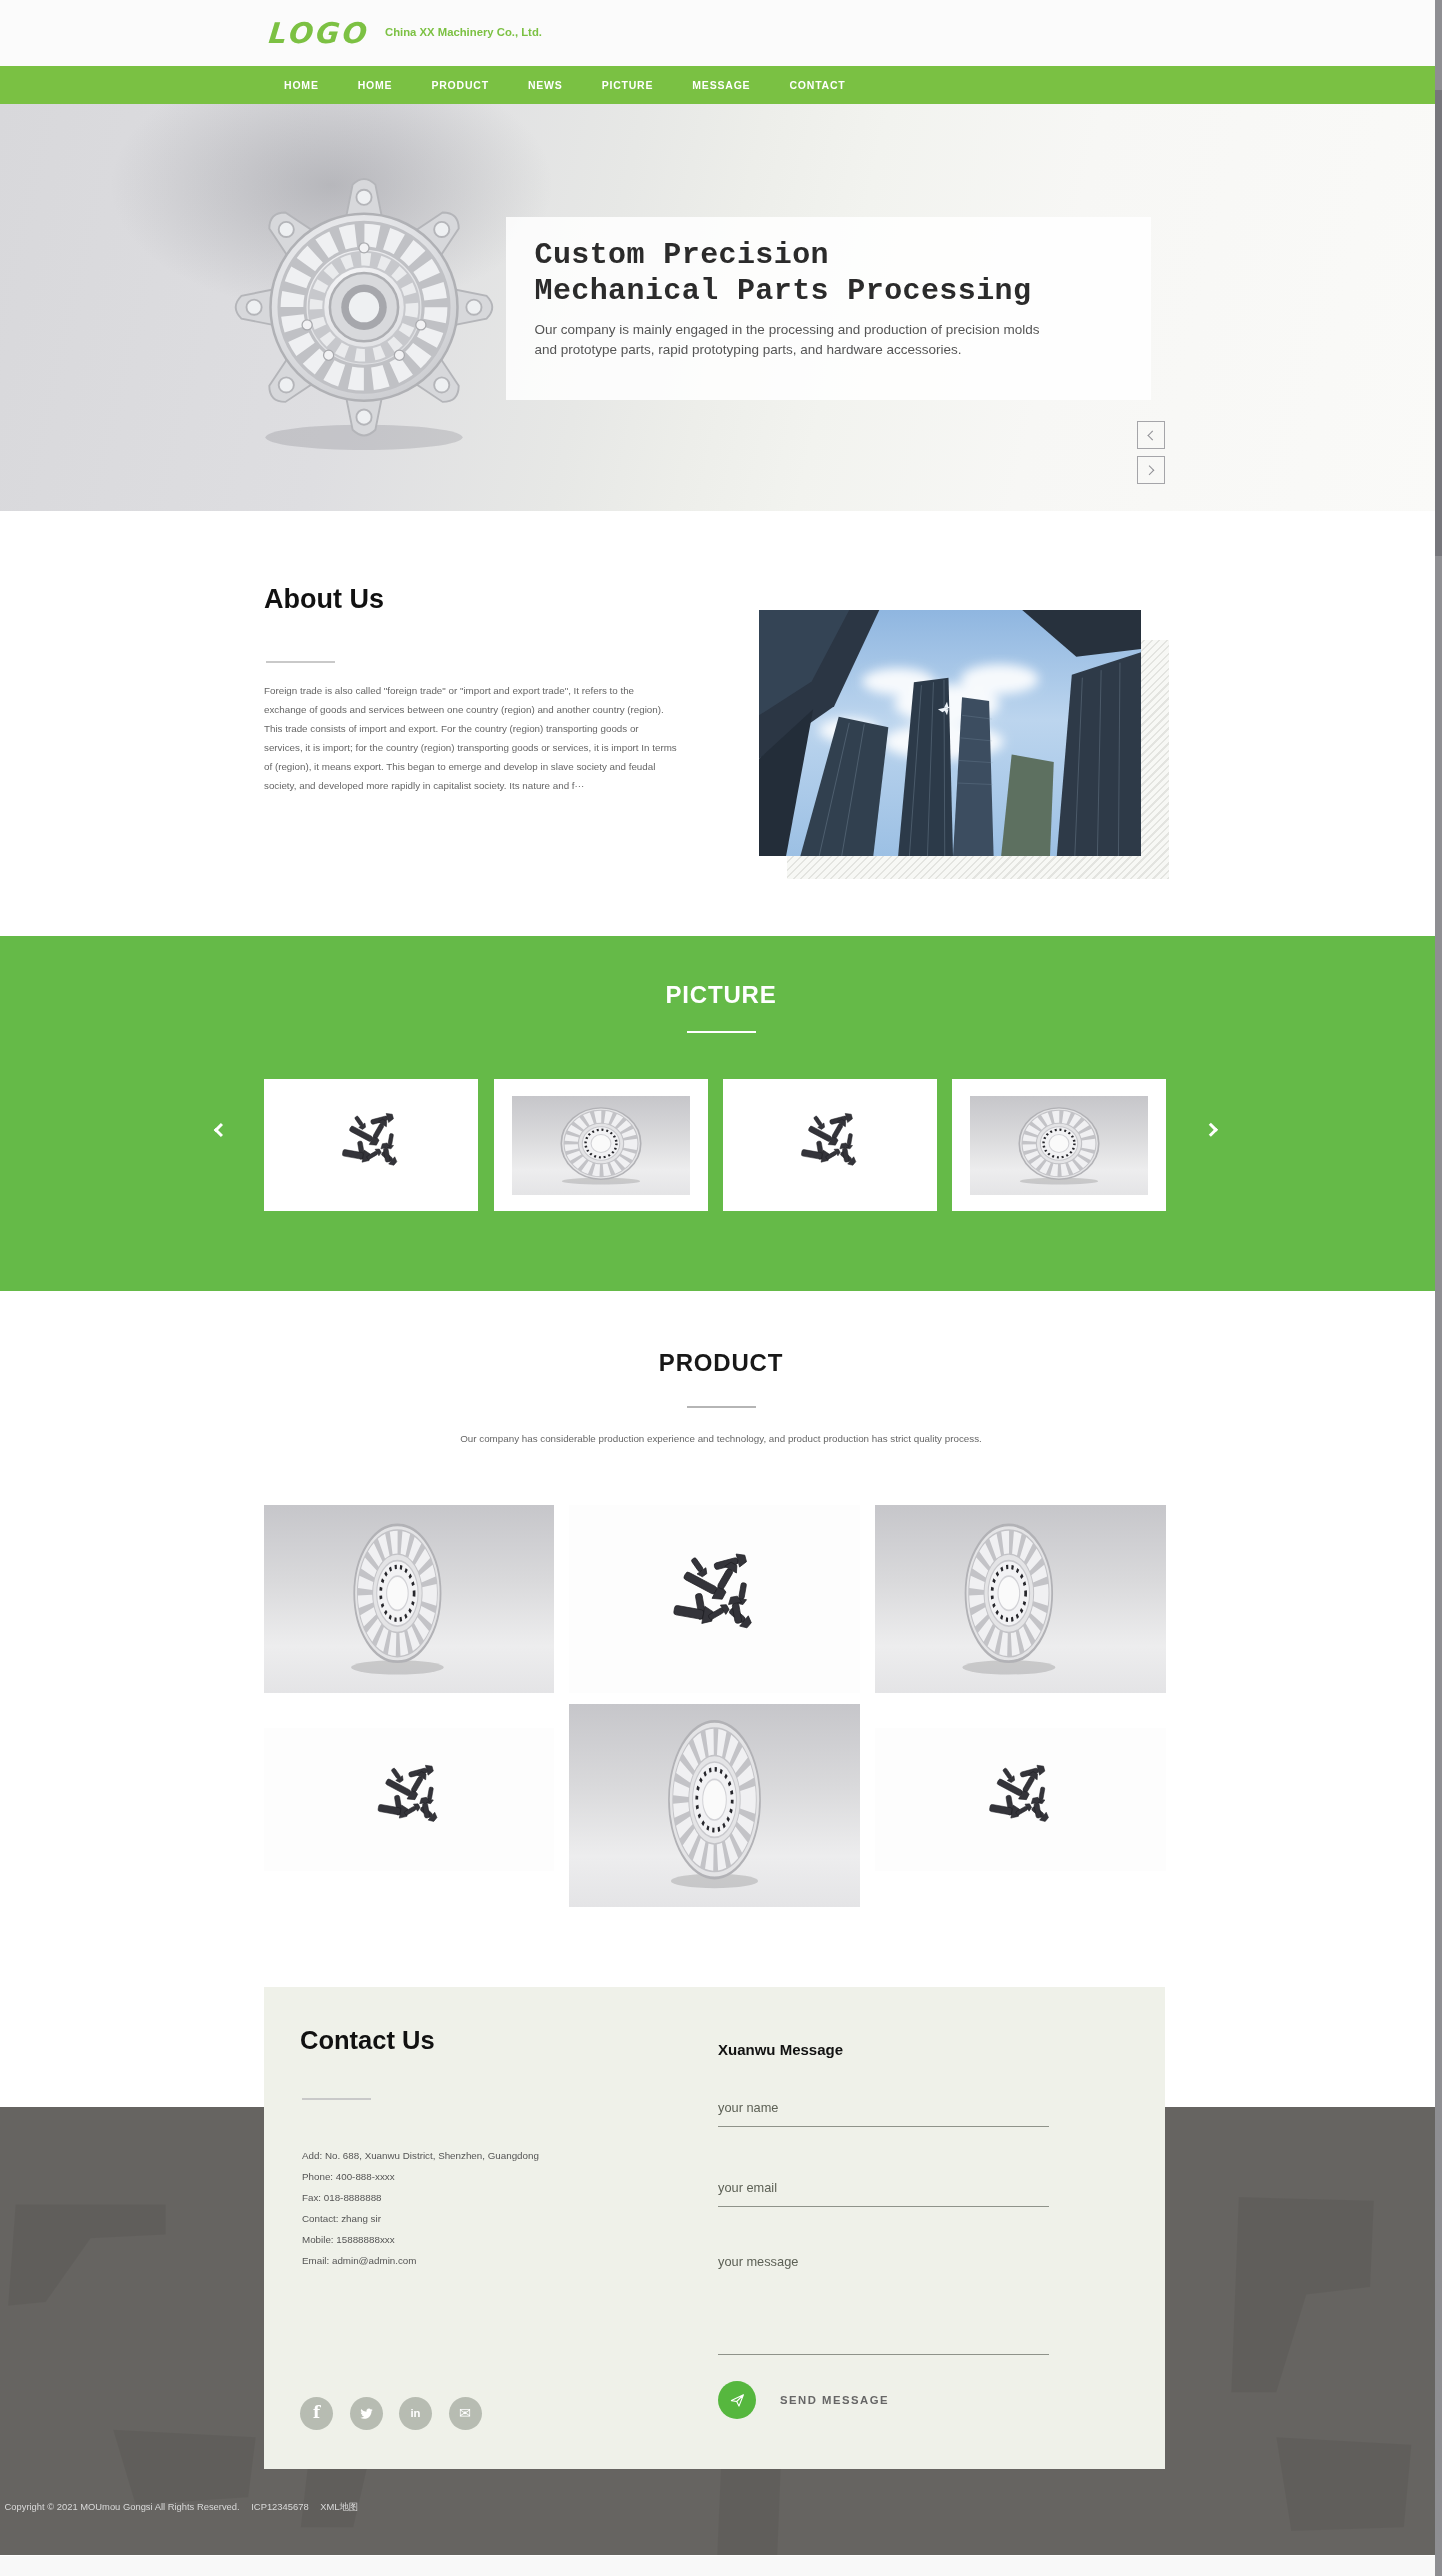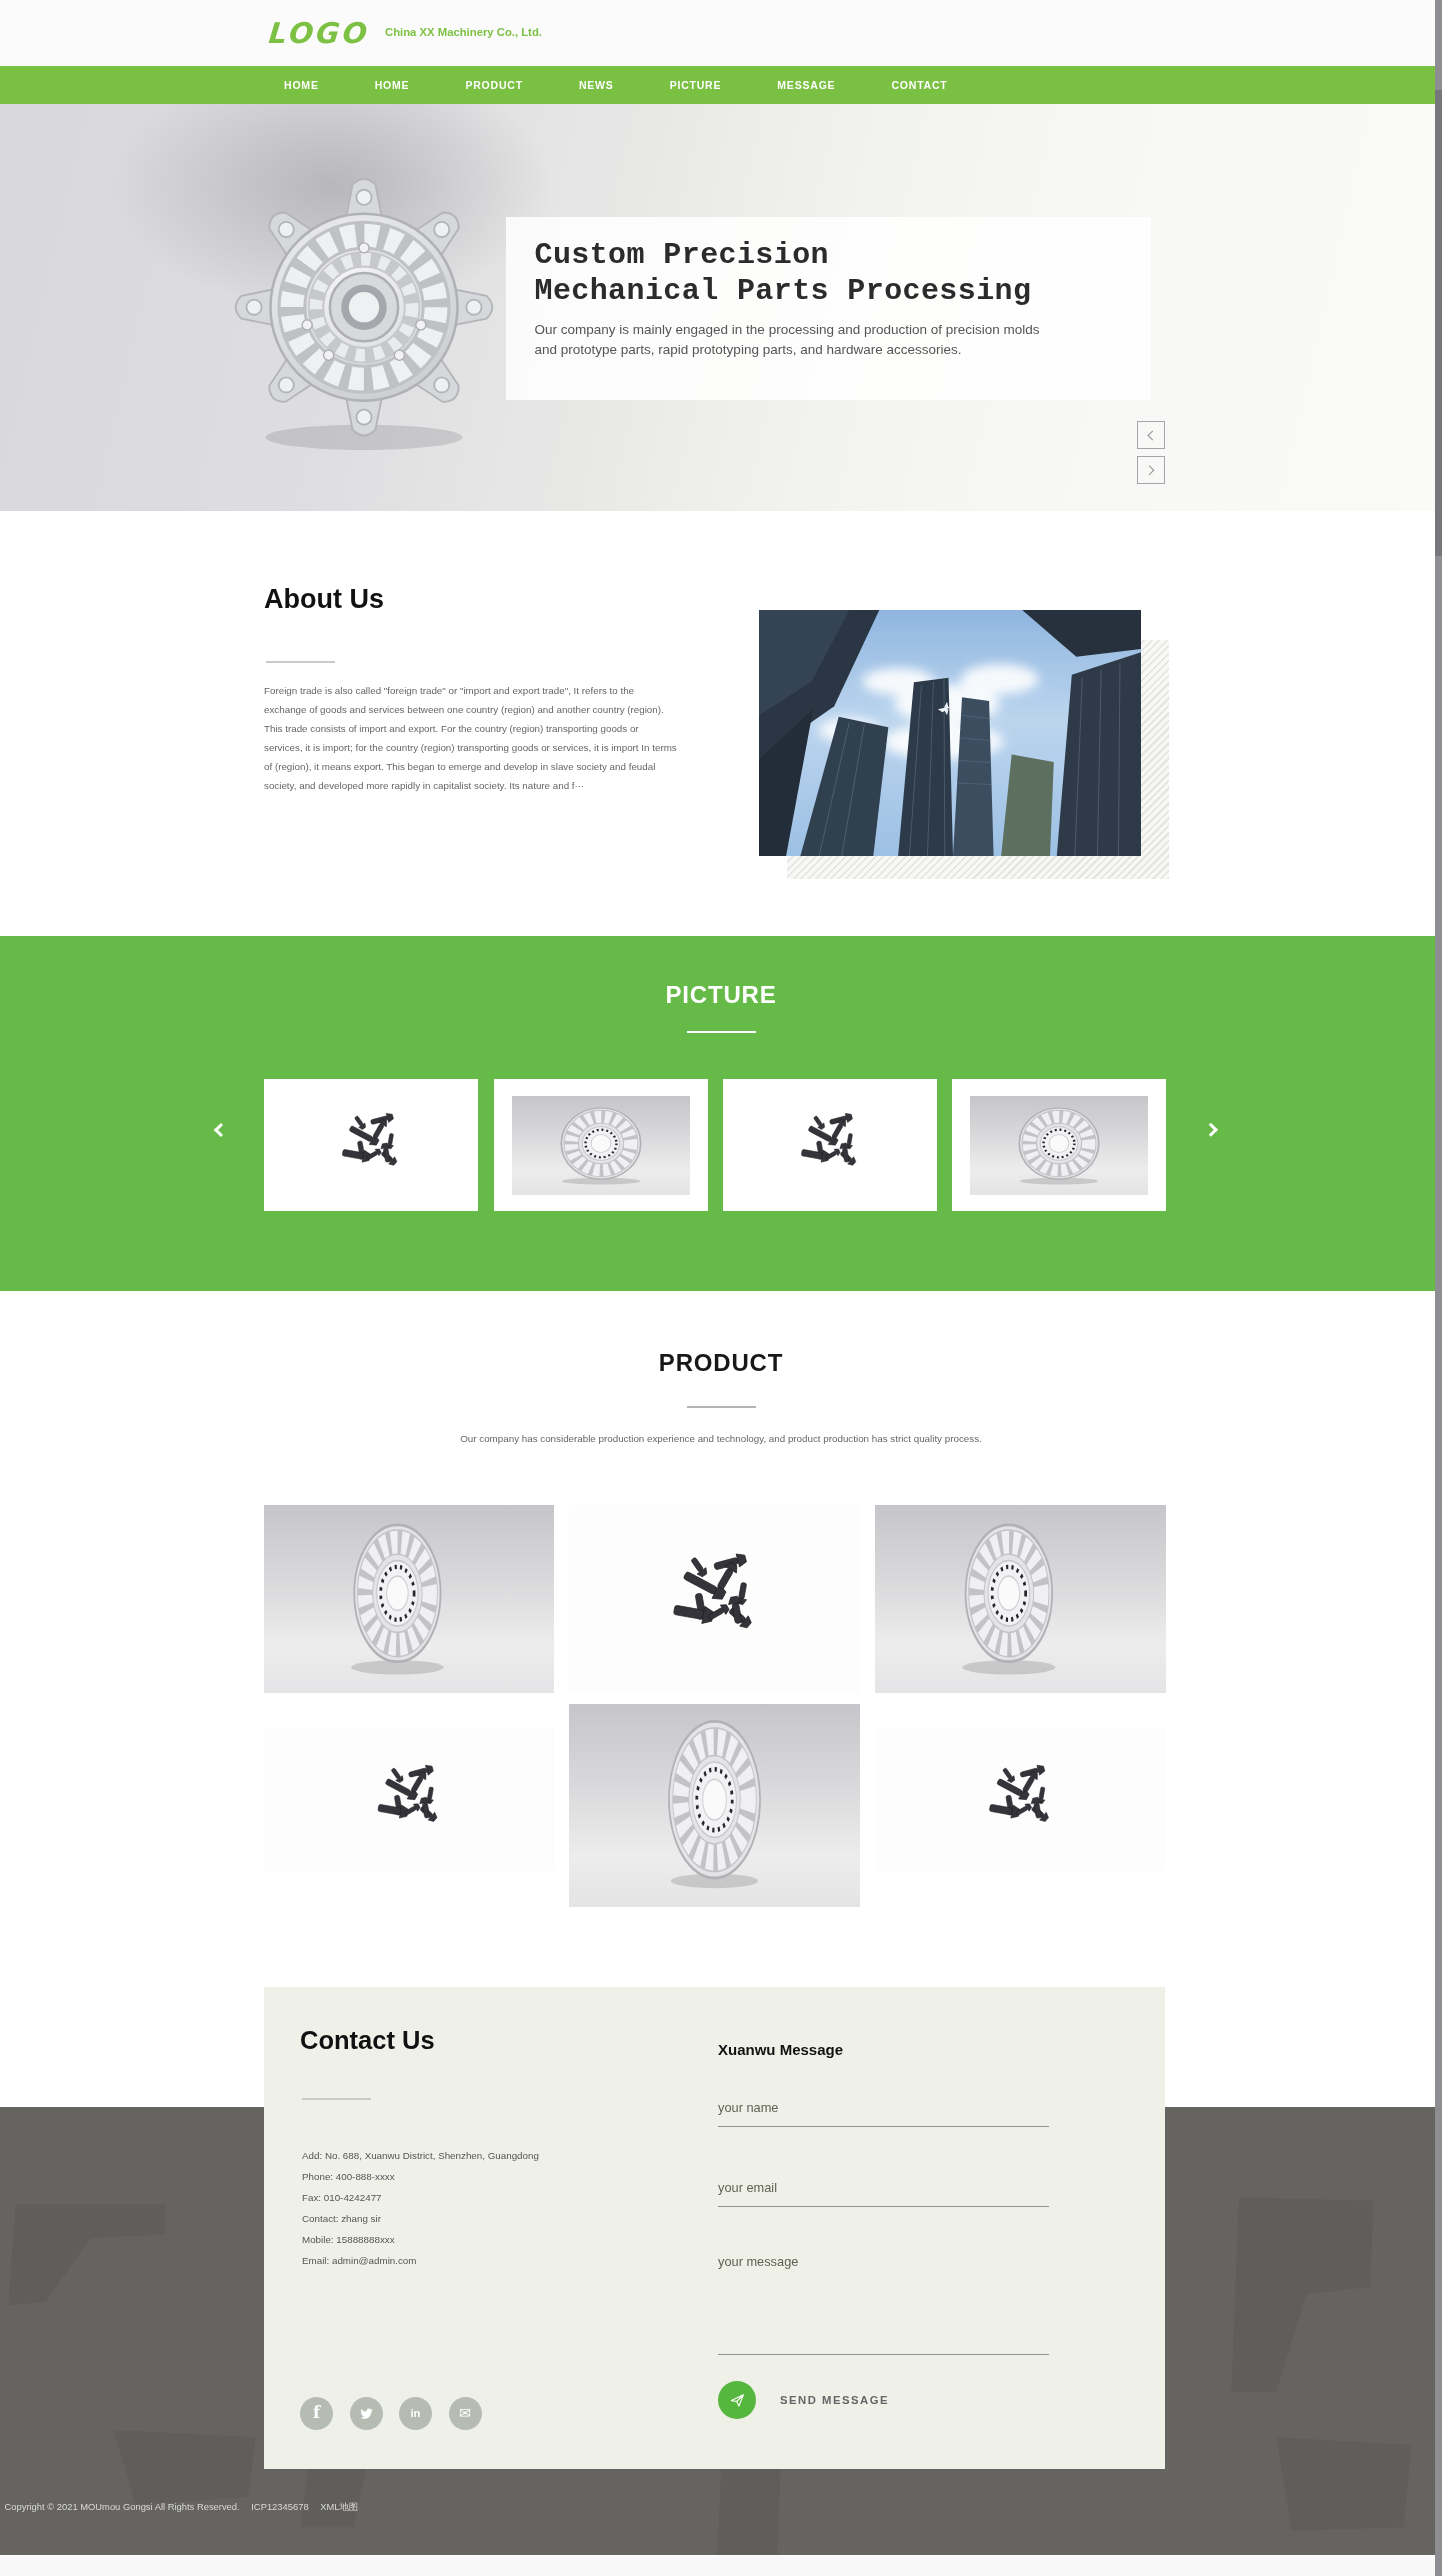--- a/index.html
+++ b/index.html
@@ -8,21 +8,21 @@
   #page { position:relative; width:1442px; height:2576px; overflow:hidden; background:#ffffff; }
 
   
   .header { position:absolute; left:0; top:0; width:1442px; height:66px; background:#fbfbfb; }
   .logo { position:absolute; left:269px; top:16.5px; font-size:28.5px; font-weight:bold; font-style:italic;
           color:#7cc143; letter-spacing:3px; transform:skewX(-6deg); font-family:"DejaVu Sans", sans-serif; }
   .company-name { position:absolute; left:385px; top:26px; font-size:11.3px; font-weight:bold; color:#7cc143; }
 
   
   .nav { position:absolute; left:0; top:66px; width:1442px; height:38px; background:#7ac143; }
-  .nav-inner { position:absolute; left:284px; top:0; height:38px; display:flex; gap:56px; }
+  .nav-inner { position:absolute; left:284px; top:0; height:38px; display:flex; gap:39px; }
   .nav-item { line-height:38px; color:#ffffff; font-size:10.5px; letter-spacing:0.8px; font-weight:bold;
               text-decoration:none; cursor:pointer; }
 
   
   .hero { position:absolute; left:0; top:104px; width:1442px; height:407px;
     background:
       radial-gradient(316px 180px at 23% 20%, rgba(120,121,128,.38), rgba(120,121,128,0) 70%),
       linear-gradient(103deg,#d8d8db 0%,#dedee1 26%,#e7e8e6 42%,#edeeea 50%,#f2f3ef 58%,#f7f7f5 72%,#fafaf8 100%); }
   .hero-part { position:absolute; left:225px; top:53px; width:278px; height:308px; }
   .hero-box { position:absolute; left:506px; top:113px; width:645px; height:183px;
@@ -601,21 +601,21 @@
       <span>XML地图</span>
     </div>
   </div>
 
   <div class="contact-card">
     <div class="contact-title">Contact Us</div>
     <div class="contact-divider"></div>
     <div class="contact-info">
       <div>Add: No. 688, Xuanwu District, Shenzhen, Guangdong</div>
       <div>Phone: 400-888-xxxx</div>
-      <div>Fax: 010-4242477</div>
+      <div>Fax: 018-8888888</div>
       <div>Contact: zhang sir</div>
       <div>Mobile: 15888888xxx</div>
       <div>Email: admin@admin.com</div>
     </div>
     <div class="social-row">
       <div class="social">
           <span class="fb">f</span>
         </div>
       <div class="social">
         <svg width="15" height="15" viewBox="0 0 24 24">

